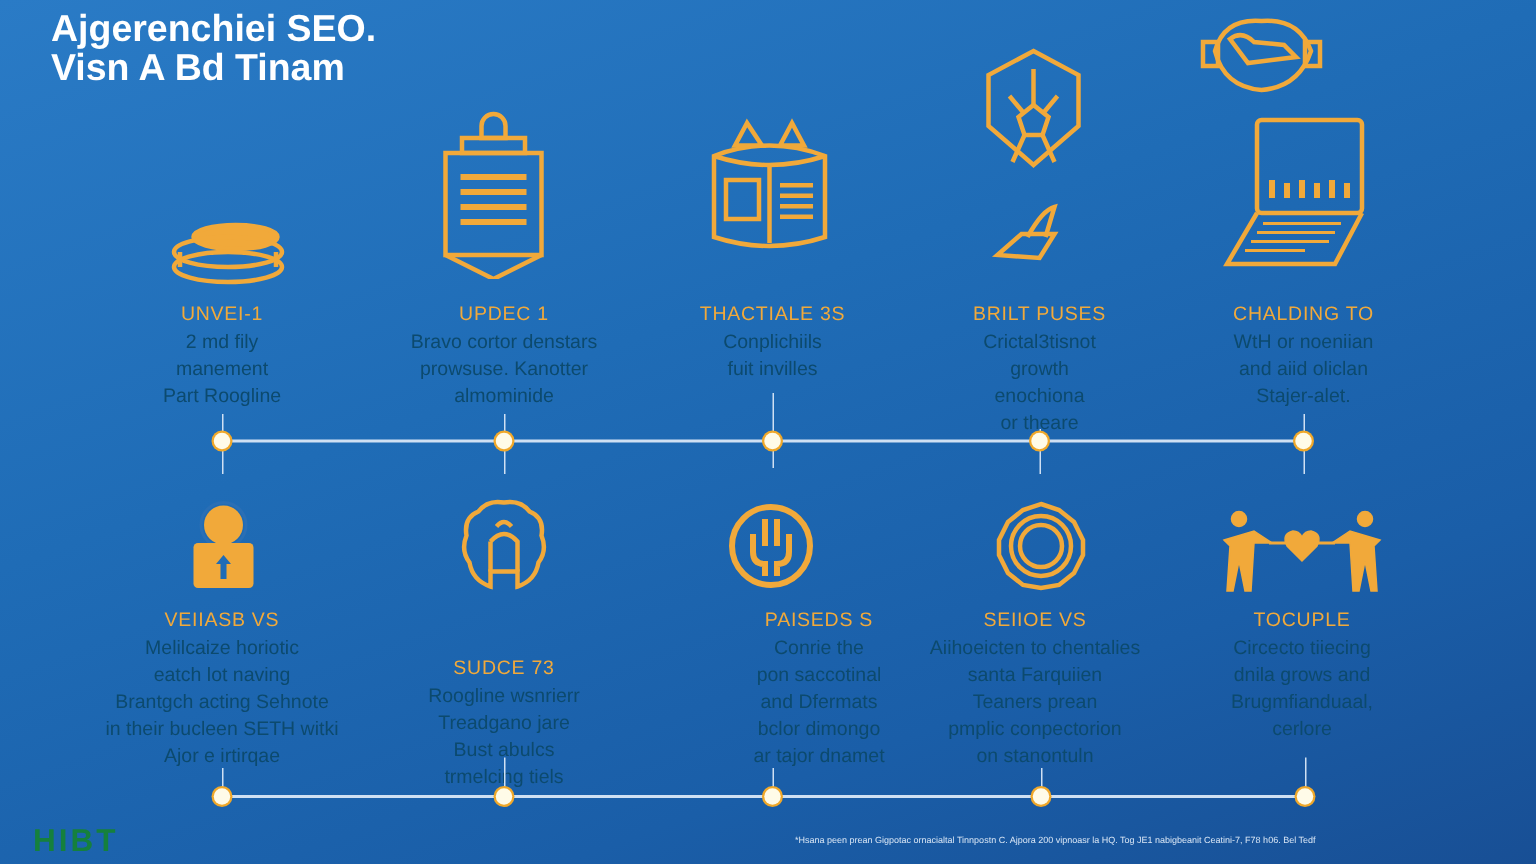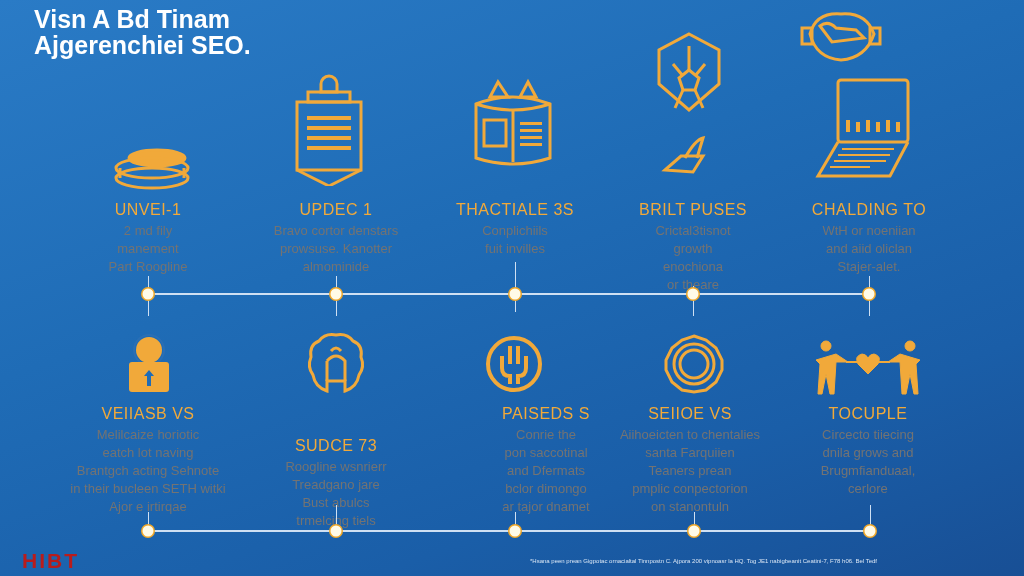--- a/index.html
+++ b/index.html
@@ -9,45 +9,45 @@
     font-family: "Liberation Sans", sans-serif;
     color:#ffffff;
   }
   .title {
     position:absolute; left:34px; top:6px;
     font-weight:bold; font-size:25px; line-height:26px; color:#ffffff;
   }
   .title div { white-space:nowrap; }
   .brand {
     position:absolute; left:22px; top:549px; font-weight:bold; font-size:21px;
-    letter-spacing:2px; color:#b91c1c;
+    letter-spacing:2px; color:#15803d;
   }
   .footnote {
     position:absolute; left:530px; top:558px; font-size:6px; color:#d9e6f5; white-space:nowrap;
   }
   .hline { position:absolute; height:2px; background:#cfe0f3; }
   .vtick { position:absolute; width:1px; background:#cfe0f3; }
   .node {
     position:absolute; width:11px; height:11px; border-radius:50%;
     background:#fffbe8; box-shadow:0 0 0 1.5px #f0a82a; transform:translate(-50%,-50%);
   }
   .step { position:absolute; text-align:center; transform:translateX(-50%); }
   .step .head {
-    color:#f1a93a; font-size:16px; letter-spacing:0.5px; white-space:nowrap; margin-bottom:3px;
-  }
-  .step .body { color:#737373; font-size:13px; line-height:18px; white-space:nowrap; }
+    color:#f1a93a; font-size:13px; letter-spacing:0.5px; white-space:nowrap; margin-bottom:3px;
+  }
+  .step .body { color:#0c4a6e; font-size:13px; line-height:18px; white-space:nowrap; }
   .icon { position:absolute; }
   svg { display:block; }
 </style>
 </head>
 <body>
 
 <div class="title">
+  <div>Ajgerenchiei SEO.</div>
   <div>Visn A Bd Tinam</div>
-  <div>Ajgerenchiei SEO.</div>
 </div>
 
 <div class="icon" style="left:112px;top:140px;">
   <svg width="90" height="55" viewBox="0 0 90 55" fill="none" stroke="#f1a93a" stroke-width="3">
     <ellipse cx="45" cy="18" rx="28" ry="8" fill="#f1a93a"></ellipse>
     <ellipse cx="40" cy="28" rx="36" ry="10"></ellipse>
     <ellipse cx="40" cy="38" rx="36" ry="10"></ellipse>
     <path d="M8 28 L8 38 M72 28 L72 38"></path>
   </svg>
 </div>

